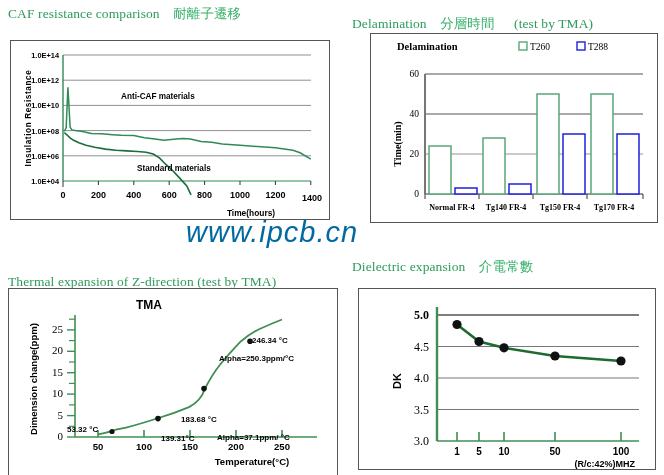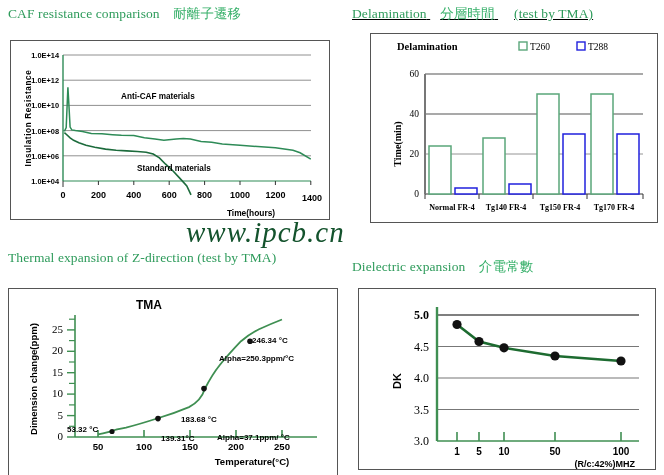--- a/index.html
+++ b/index.html
@@ -11,24 +11,24 @@
     width: 664px;
     height: 475px;
     position: relative;
     overflow: hidden;
     font-family: "Liberation Sans", sans-serif;
   }
   .watermark {
     position: absolute;
     left: 186px;
     top: 216px;
-    font-family: Liberation Serif, serif;
+    font-family: Liberation Sans, sans-serif;
     font-style: italic;
     font-size: 29px;
-    color: #14532d;
+    color: #0369a1;
     letter-spacing: 1px;
     z-index: 5;
     pointer-events: none;
     white-space: nowrap;
   }
   .panel {
     position: absolute;
   }
   .panel-title {
     font-family: "Liberation Serif", serif;
@@ -113,21 +113,21 @@
     <text x="193.6" y="157" font-size="9" text-anchor="middle" font-weight="bold" fill="#000">800</text>
     <text x="229" y="157" font-size="9" text-anchor="middle" font-weight="bold" fill="#000">1000</text>
     <text x="264.4" y="157" font-size="9" text-anchor="middle" font-weight="bold" fill="#000">1200</text>
     <text x="301" y="160" font-size="9" text-anchor="middle" font-weight="bold" fill="#000">1400</text>
 
     <text x="240" y="175" font-size="8.4" text-anchor="middle" font-weight="bold" fill="#000">Time(hours)</text>
     <text x="20" y="77" font-size="8.2" text-anchor="middle" font-weight="bold" fill="#000" transform="rotate(-90 20 77)" letter-spacing="0.6">Insulation Resistance</text>
   </svg>
 </div>
 
-<div class="panel" style="left:352px; top:5px;text-decoration:underline;">
+<div class="panel" style="left:352px; top:15px;">
   <div class="panel-title">
     <span>Delamination</span>
     <span class="cjk">分層時間</span>
     <span class="suffix">(test by TMA)</span>
   </div>
 </div>
 
 <div class="chartbox" style="left:370px; top:33px; width:288px; height:190px;">
   <svg width="286" height="188" viewBox="0 0 286 188">
 
@@ -175,21 +175,21 @@
 
     <text x="81" y="176" font-size="8" text-anchor="middle" font-family="Liberation Serif, serif" font-weight="bold" fill="#000">Normal FR-4</text>
     <text x="135" y="176" font-size="8" text-anchor="middle" font-family="Liberation Serif, serif" font-weight="bold" fill="#000">Tg140 FR-4</text>
     <text x="189" y="176" font-size="8" text-anchor="middle" font-family="Liberation Serif, serif" font-weight="bold" fill="#000">Tg150 FR-4</text>
     <text x="243" y="176" font-size="8" text-anchor="middle" font-family="Liberation Serif, serif" font-weight="bold" fill="#000">Tg170 FR-4</text>
 
     <text x="30" y="110" font-size="10" text-anchor="middle" font-family="Liberation Serif, serif" font-weight="bold" fill="#000" transform="rotate(-90 30 110)">Time(min)</text>
   </svg>
 </div>
 
-<div class="panel" style="left:8px; top:250px;">
+<div class="panel" style="left:8px; top:274px;">
   <div class="panel-title">
     <span>Thermal expansion of Z-direction (test by TMA)</span>
   </div>
 </div>
 
 <div class="chartbox" style="left:8px; top:288px; width:330px; height:234px;">
   <svg width="328" height="180" viewBox="0 0 328 180">
 
     <text x="127" y="20" font-size="12" font-weight="bold" fill="#000">TMA</text>
 

